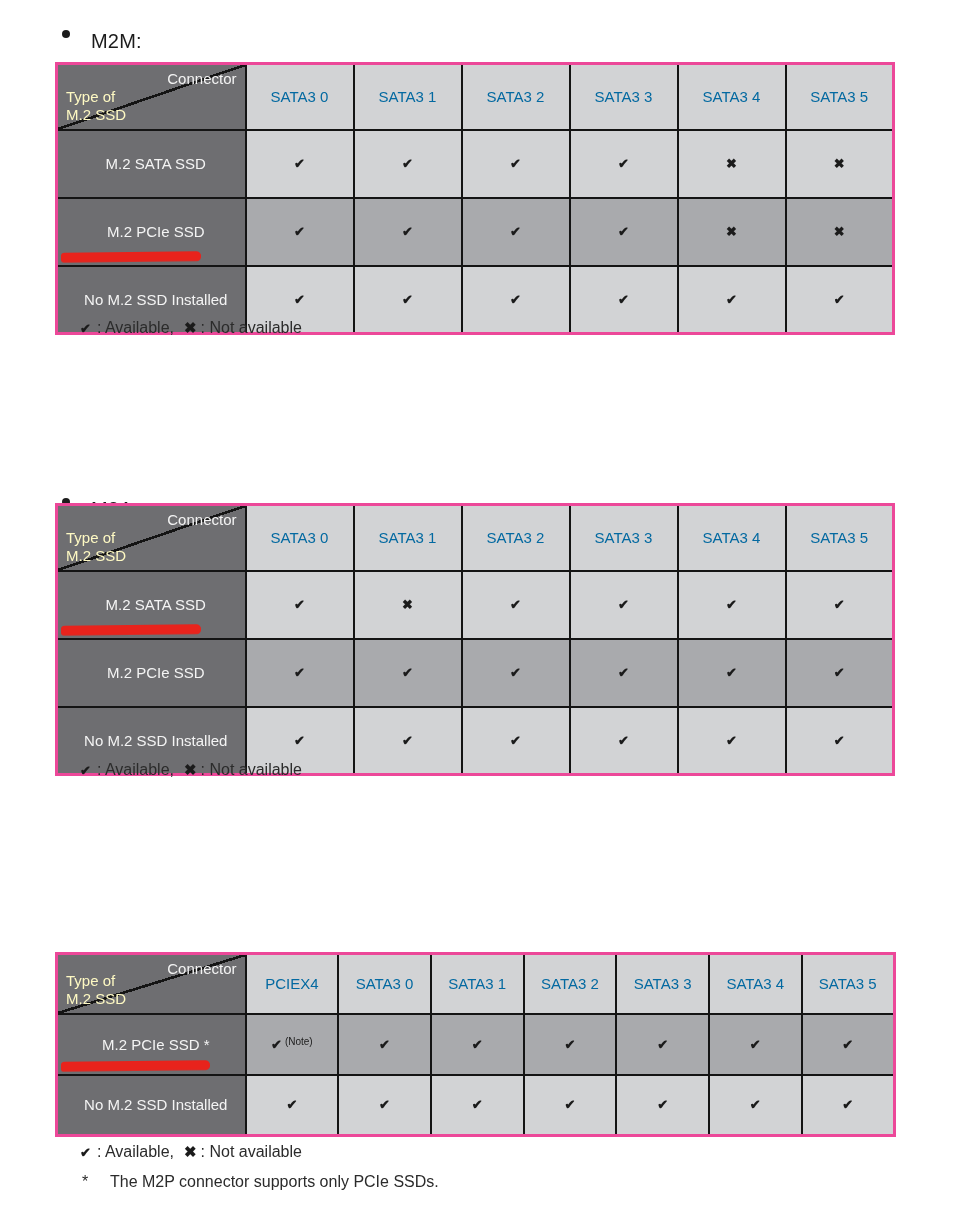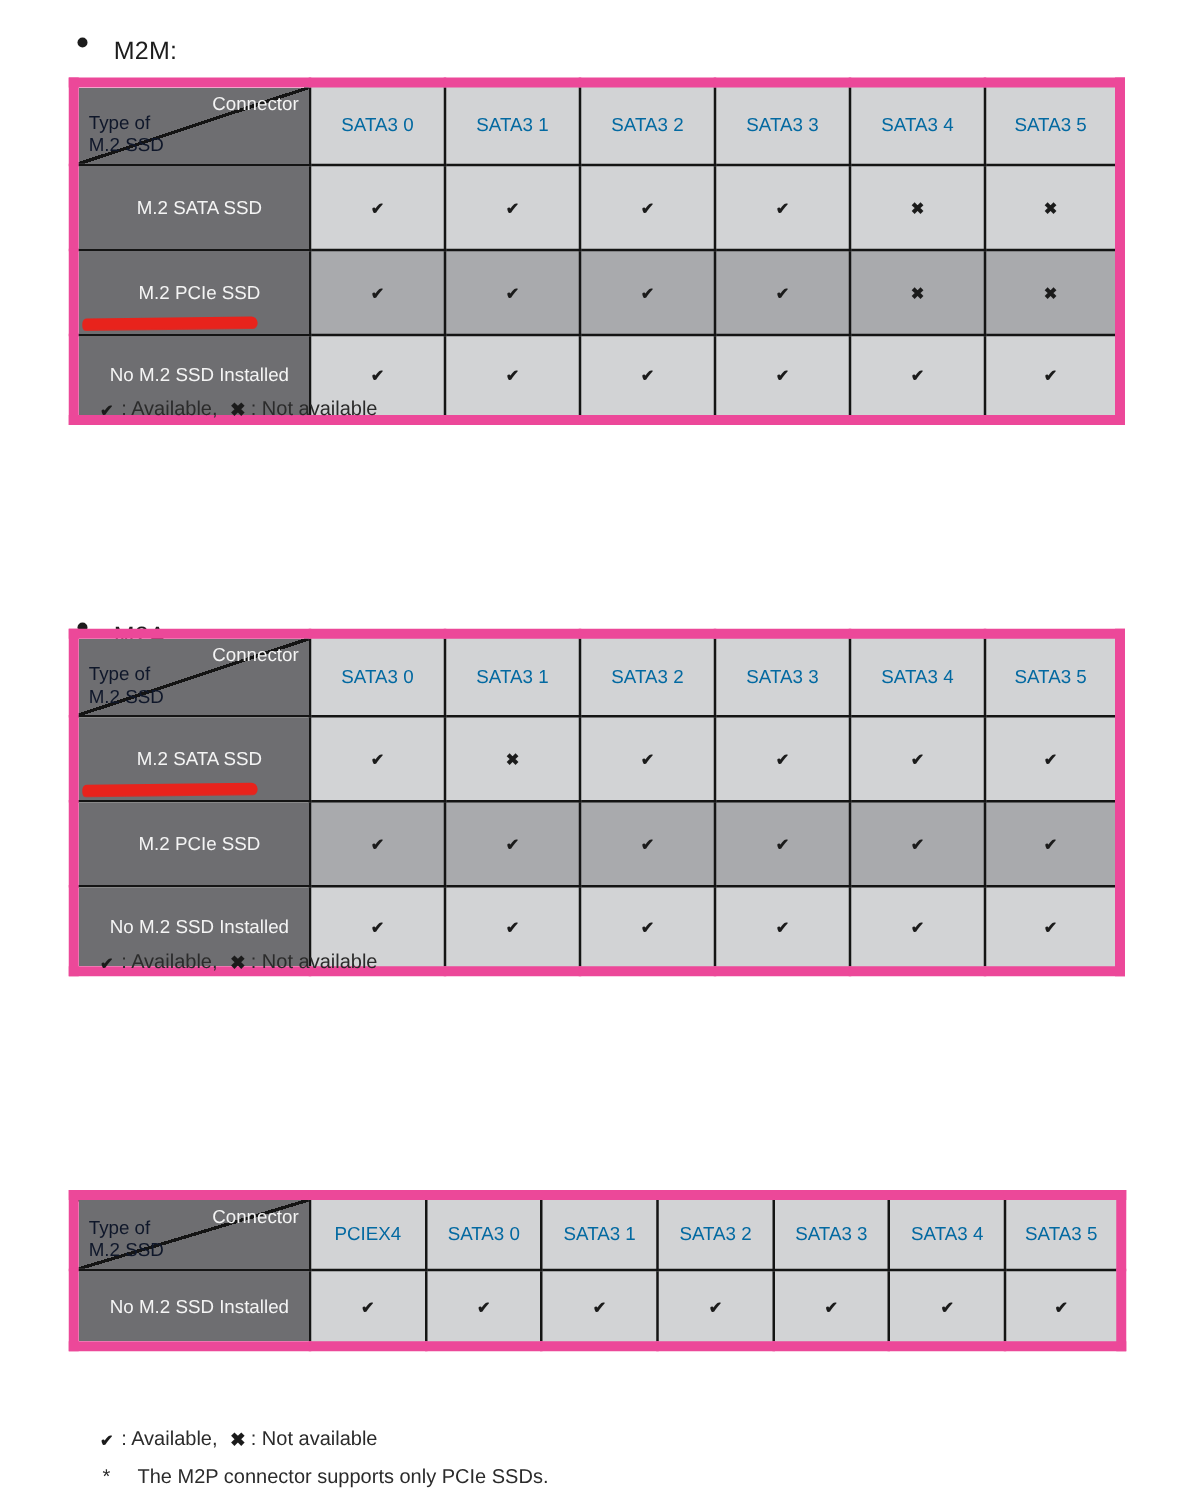--- a/index.html
+++ b/index.html
@@ -5,36 +5,36 @@
   * { box-sizing: border-box; margin: 0; padding: 0; }
   html, body { width: 953px; height: 1207px; background: #ffffff;
     font-family: "Liberation Sans", sans-serif; position: relative; overflow: hidden; }
 
   .heading { position: absolute; left: 62px; display: flex; align-items: flex-start;
     color: #1c1c1c; font-size: 20px; letter-spacing: 0.2px; }
   .bullet { width: 8px; height: 8px; border-radius: 50%; background: #1c1c1c;
     margin-right: 21px; flex: 0 0 auto; }
 
   table.cmp { position: absolute; left: 55px; border-collapse: collapse;
-    table-layout: fixed; border: 8px solid #ec4899; }
+    table-layout: fixed; border: 3px solid #ec4899; }
   table.cmp td { border: 2px solid #141414; text-align: center; vertical-align: middle; }
 
   .t12 col.c-label { width: 189px; } .t12 col.c-data { width: 108px; }
   .t3  col.c-label { width: 189px; } .t3  col.c-data { width: 92.7px; }
 
   .t12 tr.hdr td { height: 66px; } .t12 tr.datarow td { height: 68px; }
   .t3  tr.hdr td { height: 60px; } .t3  tr.datarow td { height: 61px; }
 
   td.corner { background: #6e6e71; position: relative; padding: 0; }
   .diag { position: absolute; inset: 0; display: block;
     background: linear-gradient(to bottom right,
       rgba(0,0,0,0) calc(50% - 1.3px), #141414 calc(50% - 1.3px),
       #141414 calc(50% + 1.3px), rgba(0,0,0,0) calc(50% + 1.3px)); }
   .c-top { position: absolute; top: 5px; right: 8px; color: #f4f4f4; font-size: 15px; }
-  .c-bot { position: absolute; left: 8px; bottom: 5px; color: #0f172a; font-size: 15px;
+  .c-bot { position: absolute; left: 8px; bottom: 5px; color: #fef9c3; font-size: 15px;
     text-align: left; line-height: 1.2; }
 
   td.colh { background: #d2d3d5; color: #0369a1; font-size: 15px; }
 
   td.rowlab { background: #6e6e71; color: #f4f4f4; font-size: 15px;
     text-align: left; padding-left: 9px; position: relative; }
   .u-line { position: absolute; left: 3px; bottom: 4px; height: 9px; width: 140px;
     background: #e8231c; border-radius: 6px 8px 7px 5px; transform: rotate(-0.7deg);
     box-shadow: 0 1px 0 rgba(232,35,28,0.85); }
   .t3 .u-line { width: 149px; }
@@ -220,20 +220,35 @@
       <span class="c-bot"><span>Type of</span><br><span>M.2 SSD</span></span>
     </td>
     <td class="colh">PCIEX4</td>
     <td class="colh">SATA3 0</td>
     <td class="colh">SATA3 1</td>
     <td class="colh">SATA3 2</td>
     <td class="colh">SATA3 3</td>
     <td class="colh">SATA3 4</td>
     <td class="colh">SATA3 5</td>
   </tr>
+  <tr class="datarow r-dark">
+    <td class="rowlab">
+      <span>M.2 PCIe SSD *</span>
+      <span class="u-line"></span>
+    </td>
+    <td class="mark">
+      <span>✔</span><span class="note">(Note)</span>
+    </td>
+    <td class="mark">✔</td>
+    <td class="mark">✔</td>
+    <td class="mark">✔</td>
+    <td class="mark">✔</td>
+    <td class="mark">✔</td>
+    <td class="mark">✔</td>
+  </tr>
   <tr class="datarow r-light">
     <td class="rowlab">No M.2 SSD Installed</td>
     <td class="mark">✔</td>
     <td class="mark">✔</td>
     <td class="mark">✔</td>
     <td class="mark">✔</td>
     <td class="mark">✔</td>
     <td class="mark">✔</td>
     <td class="mark">✔</td>
   </tr>

